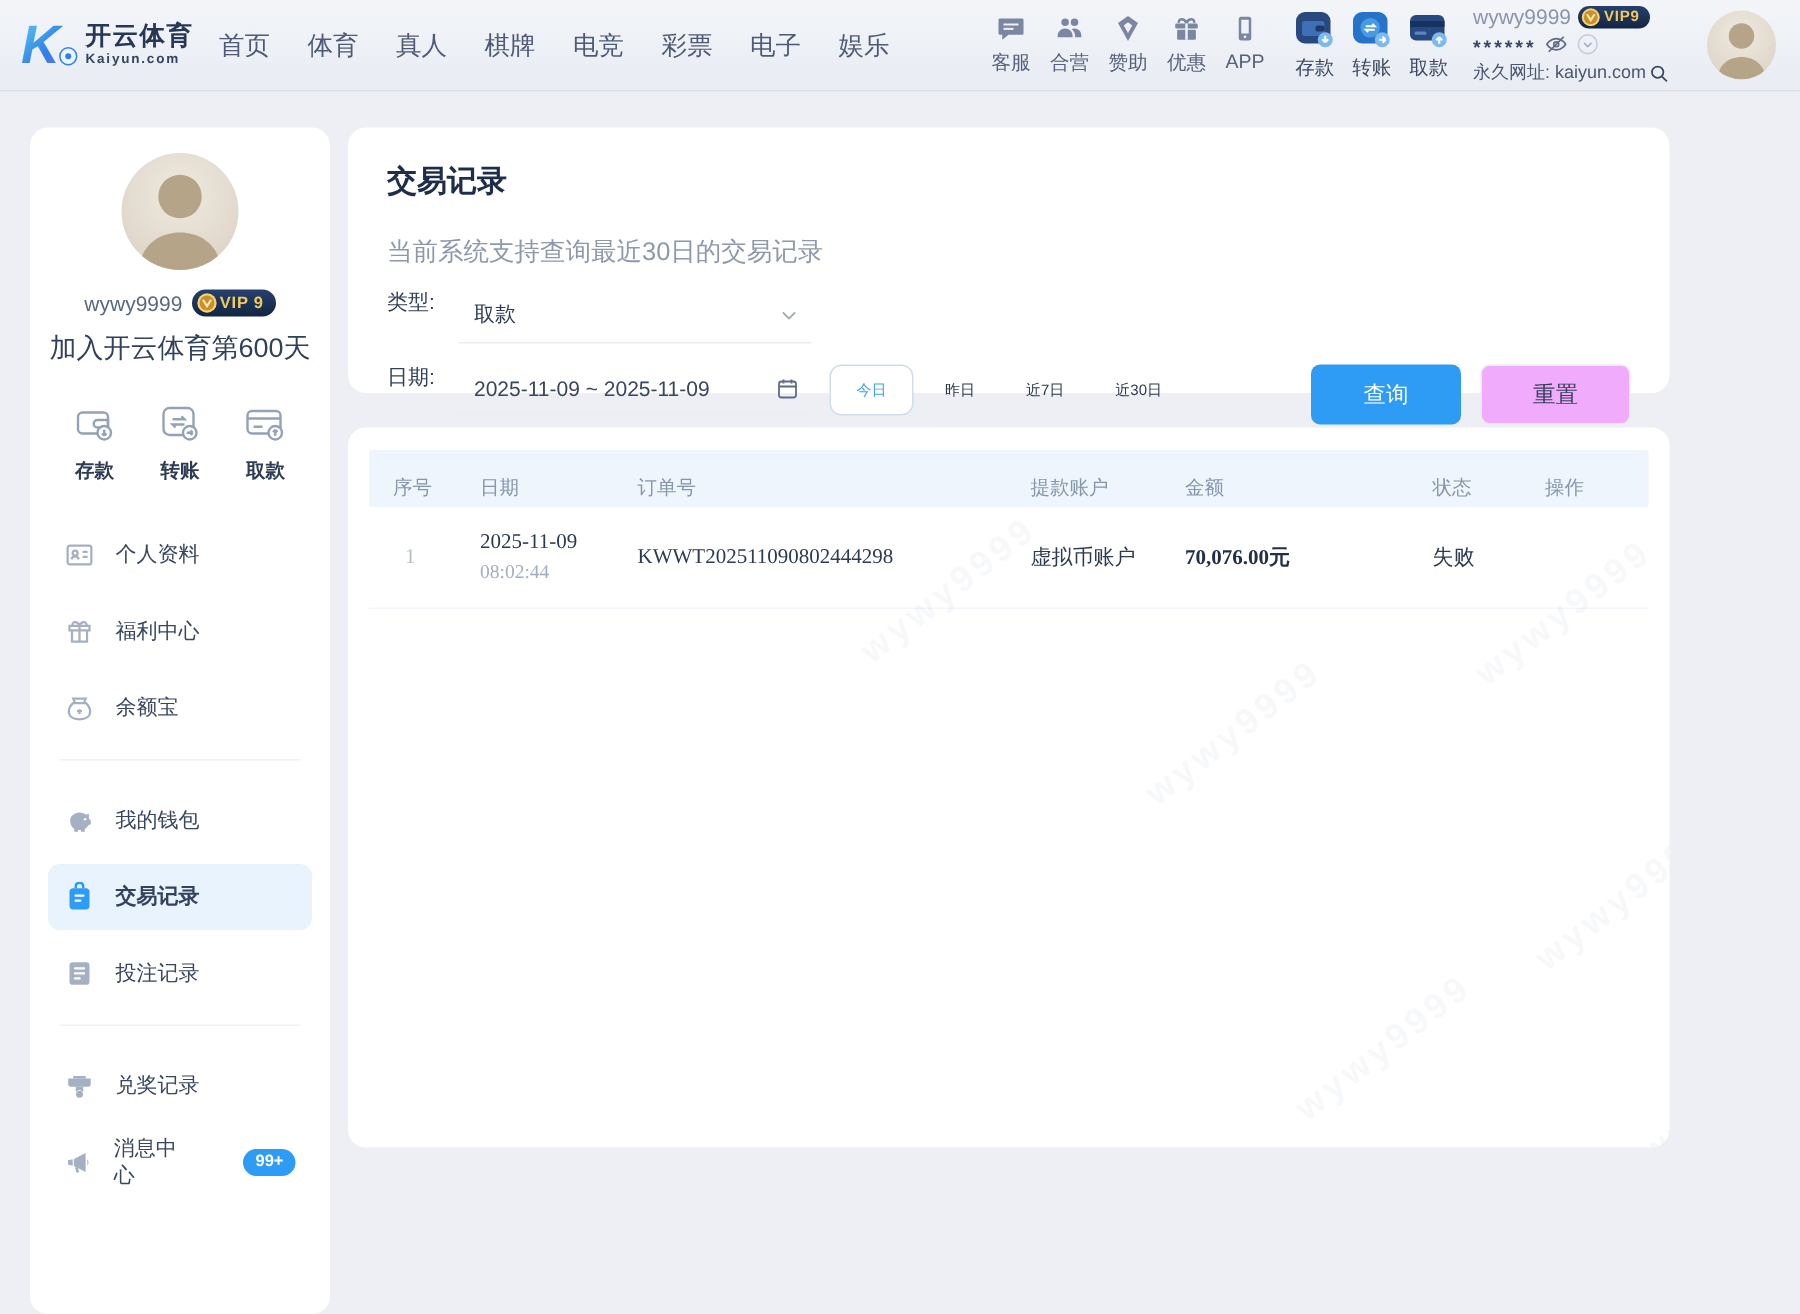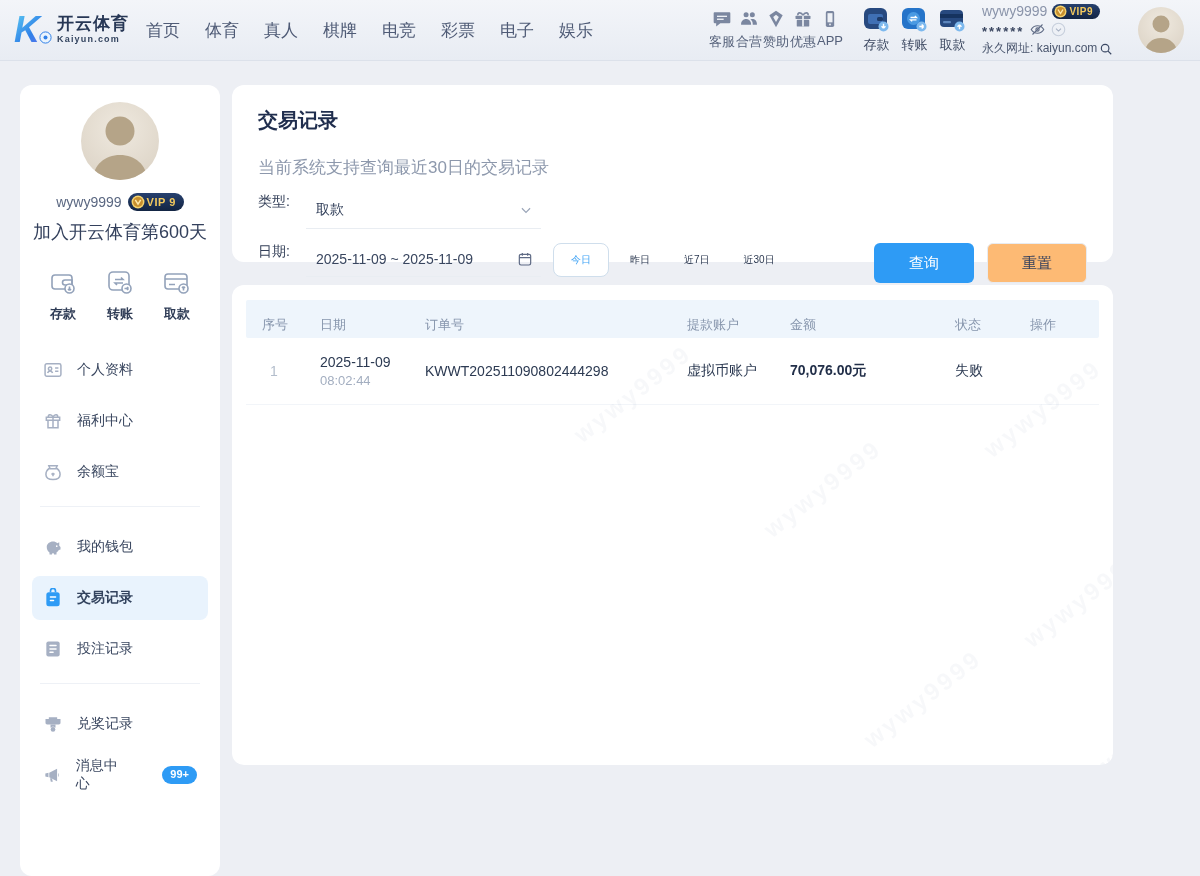--- a/index.html
+++ b/index.html
@@ -20,21 +20,21 @@
     background:linear-gradient(135deg,#5ecdf2 0%,#2f80e8 55%,#7a6cf0 100%);
     -webkit-background-clip:text; background-clip:text; color:transparent;
     position:relative; padding-right:10px;
   }
   .logo-ball { position:absolute; right:-2px; bottom:4px; }
   .logo-text { display:flex; flex-direction:column; line-height:1.05; }
   .logo-cn { font-size:17px; font-weight:800; color:#273755; letter-spacing:1px; }
   .logo-en { font-size:9px; font-weight:700; color:#33445f; letter-spacing:1.2px; margin-top:2px; }
   .topnav { display:flex; gap:25px; margin-left:17px; font-size:17px; color:#4f5b76; }
   .topnav span { cursor:pointer; white-space:nowrap; }
-  .hdr-actions { display:flex; gap:1px; margin-left:auto; }
+  .hdr-actions { display:flex; gap:13px; margin-left:auto; }
   .hdr-action { display:flex; flex-direction:column; align-items:center; gap:4px; cursor:pointer; }
   .hdr-action .lbl { font-size:13px; color:#55617a; }
   .wallet-group { display:flex; gap:11px; margin-left:20px; }
   .wallet-item { display:flex; flex-direction:column; align-items:center; gap:3px; cursor:pointer; }
   .wallet-item .lbl { font-size:13px; color:#3c4861; }
   .userinfo { margin-left:16px; display:flex; flex-direction:column; gap:2px; min-width:146px; }
   .u-line1 { display:flex; align-items:center; gap:5px; }
   .u-name { font-size:14px; color:#8a94aa; }
   .vip-pill {
     display:inline-flex; align-items:center; gap:2px;
@@ -89,27 +89,27 @@
     width:235px; display:flex; align-items:center;
     padding:8px 8px 9px 10px; border-bottom:1px solid #e9edf2; font-size:14px; color:#39465f; cursor:pointer;
   }
   .date-box .cal { margin-left:auto; }
   .ranges { display:flex; align-items:center; gap:8px; margin-left:12px; }
   .range { padding:9px 13px; font-size:10px; color:#2b3850; cursor:pointer; white-space:nowrap; }
   .range.active { border:1px solid #cfdeec; border-radius:8px; color:#3da2f5; background:#fff; padding:9px 17px; }
   .f-btns { margin-left:auto; display:flex; gap:13px; }
   .btn { width:100px; height:40px; border-radius:6px; font-size:15px; display:flex; align-items:center; justify-content:center; cursor:pointer; }
   .btn-primary { background:#2e9bf5; color:#fff; border:none; }
-  .btn-ghost { background:#fdba74; color:#36415c; border:1px solid #e8ebf0; }
+  .btn-ghost { background:#f0abfc; color:#36415c; border:1px solid #e8ebf0; }
   
   .table-card {
     position:absolute; left:232px; top:285px; width:881px; height:480px;
     background:#fff; border-radius:12px; padding:15px 14px 0; overflow:hidden;
   }
-  .tgrid { display:grid; grid-template-columns:58px 105px 262px 103px 165px 75px 1fr; align-items:center; padding:16px 16px; }
+  .tgrid { display:grid; grid-template-columns:58px 105px 262px 103px 165px 75px 1fr; align-items:center; padding:16px 16px;font-family:Liberation Serif, serif; }
   .thead { height:38px; background:#eef5fc; border-radius:2px; font-size:13px; color:#8695ac; }
   .trow { min-height:58px; border-bottom:1px solid #f2f5f9; font-size:14px; color:#2c3a52; }
   .cell-index { color:#b3bdcc; padding-left:8px; }
   .cell-date .d { color:#2c3a52; }
   .cell-date .t { color:#a3aec0; font-size:13px; margin-top:3px; }
   .cell-amount { font-weight:700; color:#222f49; }
   .watermark { position:absolute; inset:0; pointer-events:none; overflow:hidden; }
   .watermark span {
     position:absolute; font-size:24px; font-weight:700; color:rgba(140,155,180,.07);
     transform:rotate(-38deg); letter-spacing:3px; white-space:nowrap;

